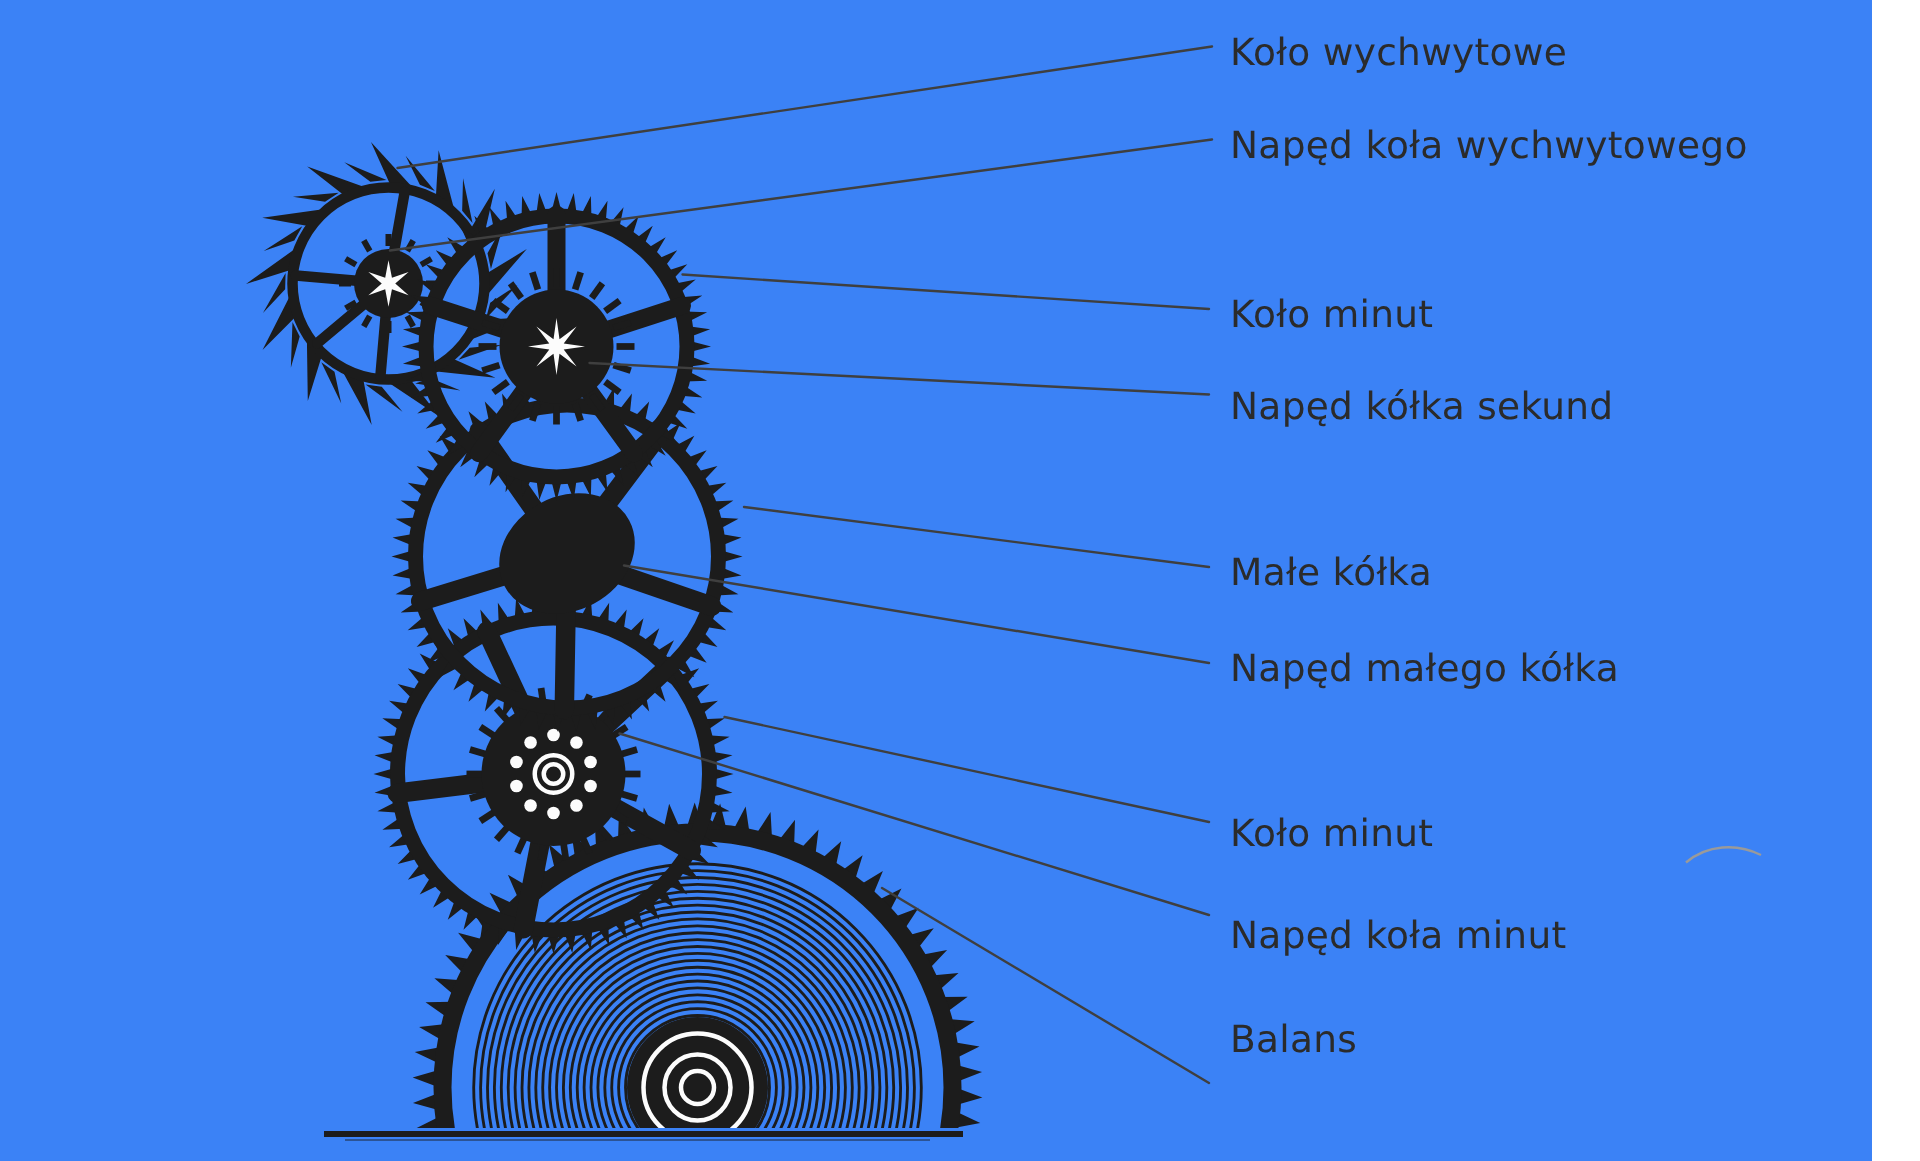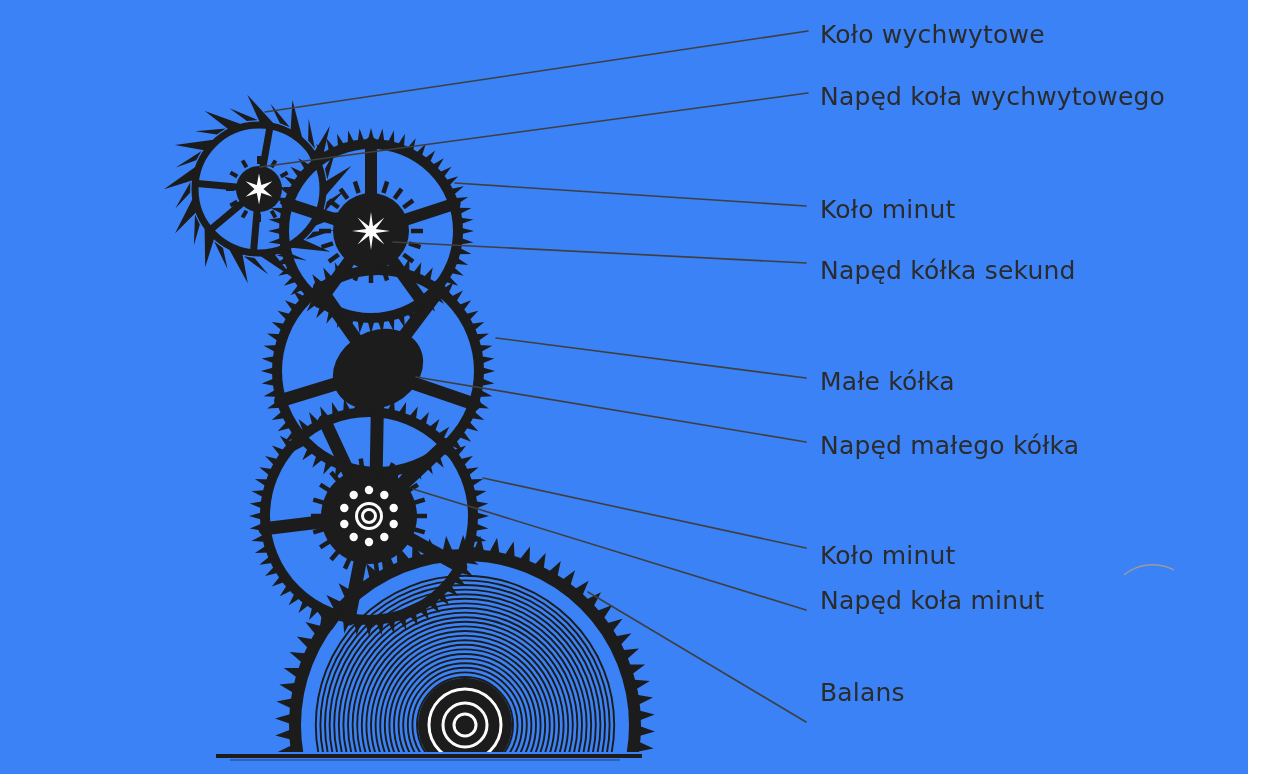--- a/index.html
+++ b/index.html
@@ -184,15 +184,15 @@
     <path d="M1124,575 C1138,563 1158,562 1174,570" fill="none" stroke="#9a9a9a" stroke-width="1.6"></path>
   </svg>
 
   <div class="label" style="top:20px">Koło wychwytowe</div>
   <div class="label" style="top:82px">Napęd koła wychwytowego</div>
   <div class="label" style="top:195px">Koło minut</div>
   <div class="label" style="top:256px">Napęd kółka sekund</div>
   <div class="label" style="top:367px">Małe kółka</div>
   <div class="label" style="top:431px">Napęd małego kółka</div>
   <div class="label" style="top:541px">Koło minut</div>
-  <div class="label" style="top:586px">Napęd koła minut</div>
+  <div class="label" style="top:609px">Napęd koła minut</div>
   <div class="label" style="top:678px">Balans</div>
 </div>
 
 </body></html>

